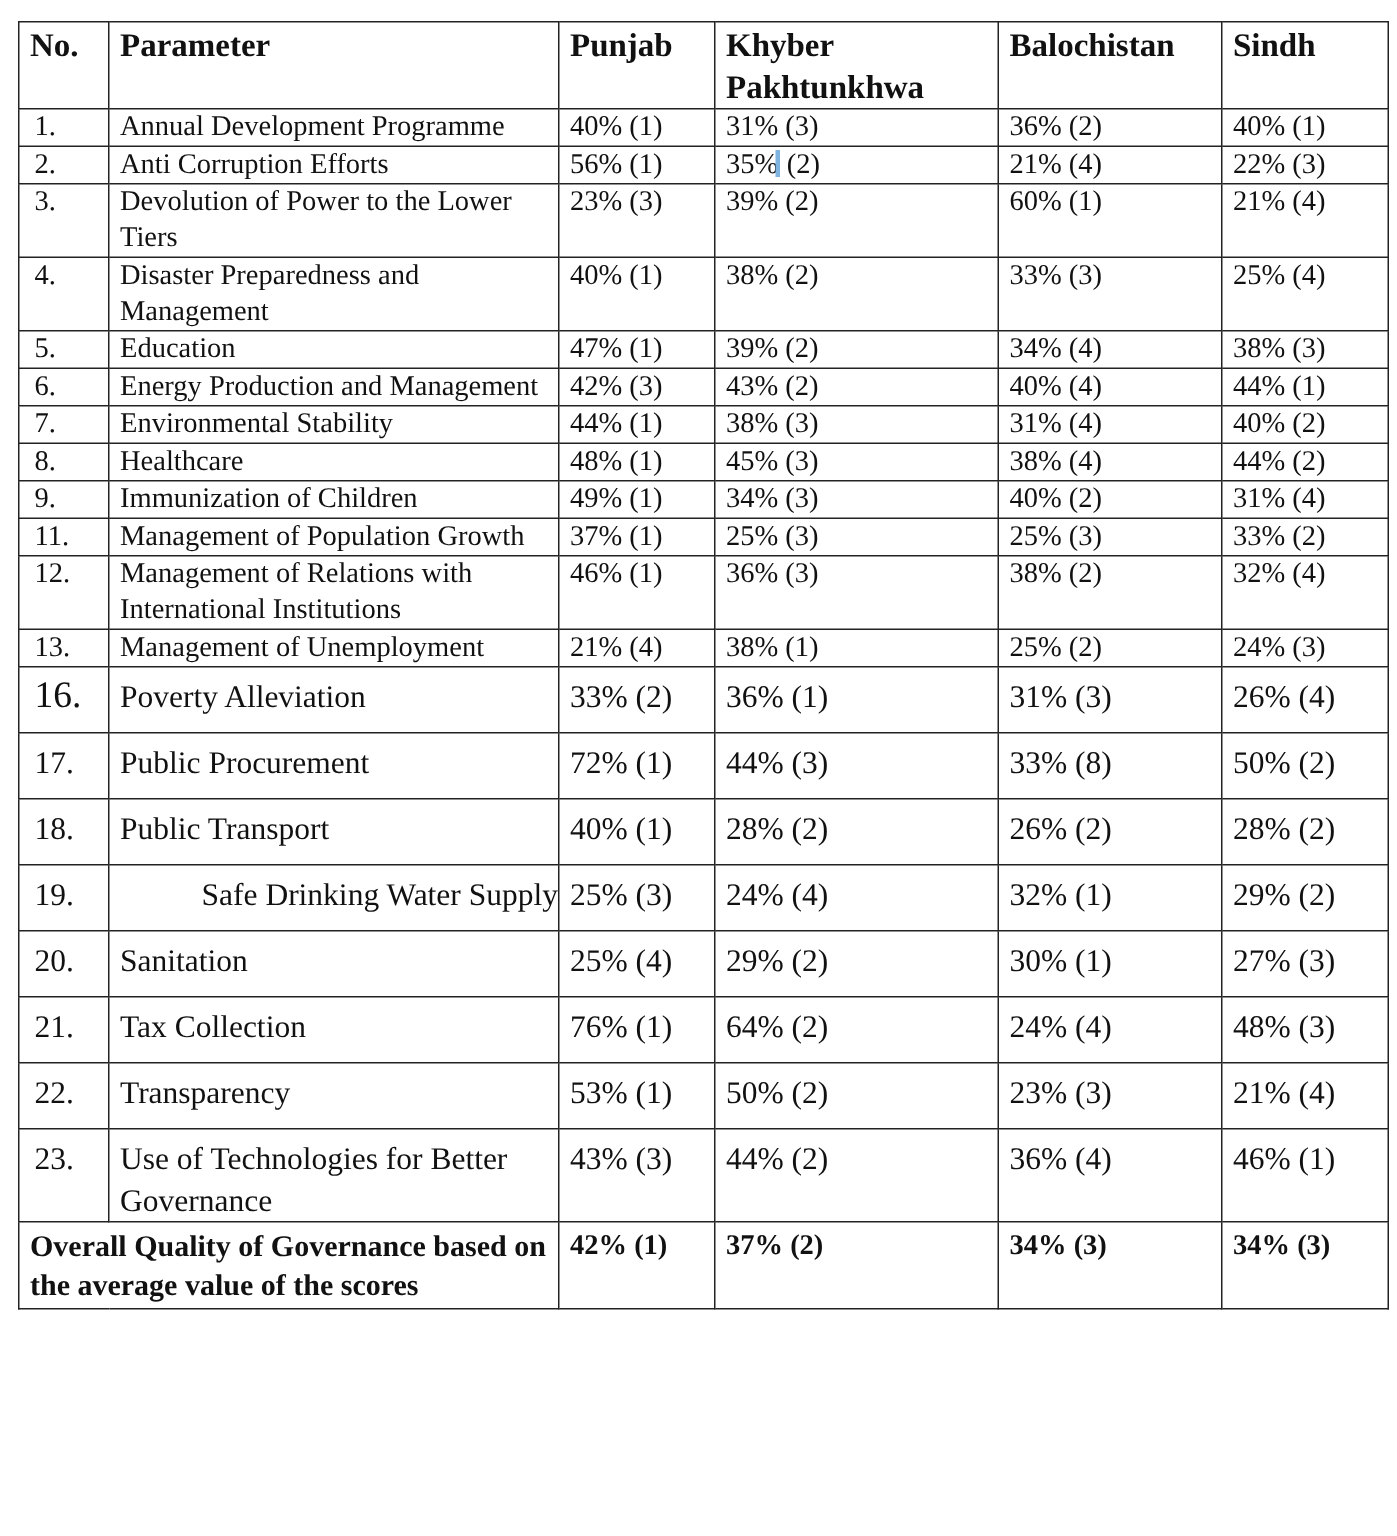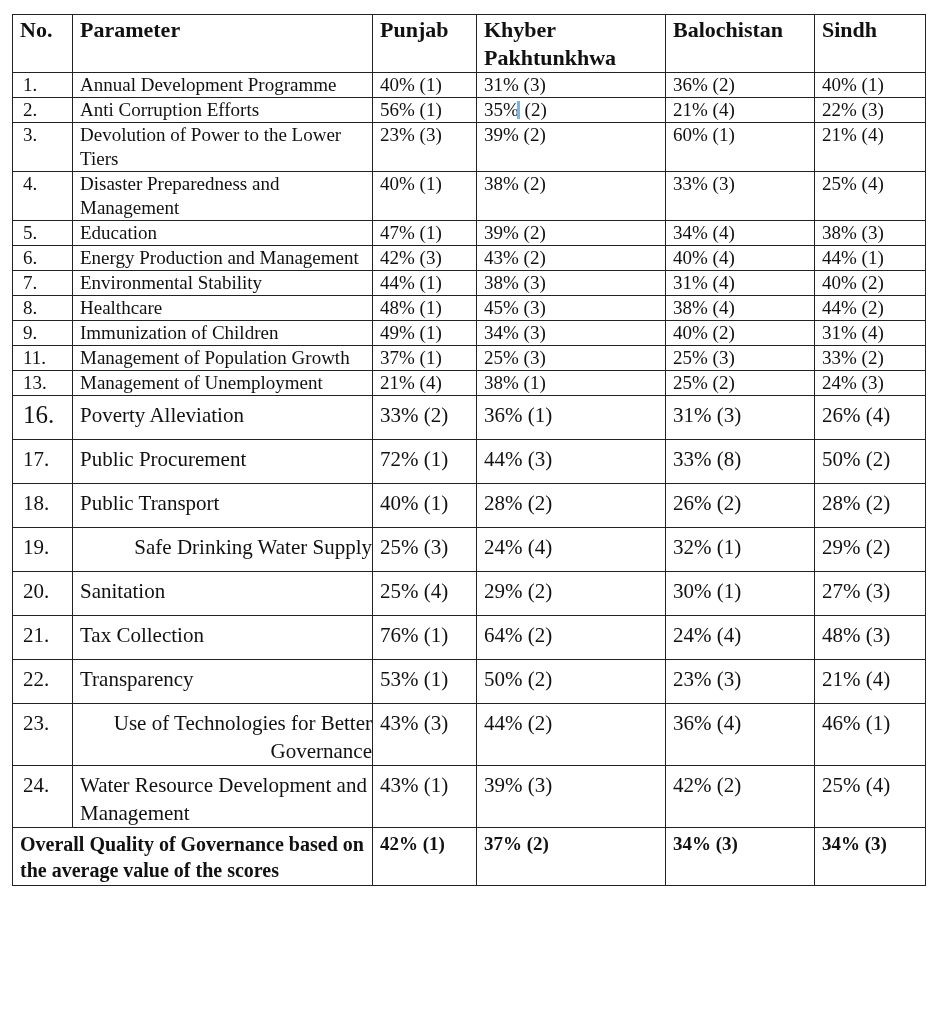--- a/index.html
+++ b/index.html
@@ -121,20 +121,28 @@
         </tr>
         <tr>
           <td class="no">11.</td>
           <td>Management of Population Growth</td>
           <td>37% (1)</td>
           <td>25% (3)</td>
           <td>25% (3)</td>
           <td>33% (2)</td>
         </tr>
         <tr>
+          <td class="no">12.</td>
+          <td>Management of Relations with International Institutions</td>
+          <td>46% (1)</td>
+          <td>36% (3)</td>
+          <td>38% (2)</td>
+          <td>32% (4)</td>
+        </tr>
+        <tr>
           <td class="no">13.</td>
           <td>Management of Unemployment</td>
           <td>21% (4)</td>
           <td>38% (1)</td>
           <td>25% (2)</td>
           <td>24% (3)</td>
         </tr>
         <tr class="tall" style="font-size: 21px;">
           <td class="no" style="font-size: 25px; line-height: 28px;">16.</td>
           <td style="font-size: 21px; line-height: 28px;">Poverty Alleviation</td>
@@ -186,33 +194,25 @@
         <tr class="tall" style="font-size: 21px;">
           <td class="no" style="font-size: 21px; line-height: 28px;">22.</td>
           <td style="font-size: 21px; line-height: 28px;">Transparency</td>
           <td style="font-size: 21px; line-height: 28px;">53% (1)</td>
           <td style="font-size: 21px; line-height: 28px;">50% (2)</td>
           <td style="font-size: 21px; line-height: 28px;">23% (3)</td>
           <td style="font-size: 21px; line-height: 28px;">21% (4)</td>
         </tr>
         <tr class="tall2" style="font-size: 21px;">
           <td class="no" style="font-size: 21px; line-height: 28px;">23.</td>
-          <td style="font-size: 21px; line-height: 28px; text-align: right;">Use of Technologies for Better Governance</td>
+          <td style="font-size: 21px; line-height: 28px;">Use of Technologies for Better Governance</td>
           <td style="font-size: 21px; line-height: 28px;">43% (3)</td>
           <td style="font-size: 21px; line-height: 28px;">44% (2)</td>
           <td style="font-size: 21px; line-height: 28px;">36% (4)</td>
           <td style="font-size: 21px; line-height: 28px;">46% (1)</td>
-        </tr>
-        <tr class="tall2" style="font-size: 21px;">
-          <td class="no" style="font-size: 21px; line-height: 28px;">24.</td>
-          <td style="font-size: 21px; line-height: 28px;">Water Resource Development and Management</td>
-          <td style="font-size: 21px; line-height: 28px;">43% (1)</td>
-          <td style="font-size: 21px; line-height: 28px;">39% (3)</td>
-          <td style="font-size: 21px; line-height: 28px;">42% (2)</td>
-          <td style="font-size: 21px; line-height: 28px;">25% (4)</td>
         </tr>
       </tbody>
   <tfoot>
     <tr class="overall">
       <td colspan="2" style="padding-right:8px;font-size:20px;">Overall Quality of Governance based on the average value of the scores</td>
       <td>42% (1)</td>
       <td>37% (2)</td>
       <td>34% (3)</td>
       <td>34% (3)</td>
     </tr>

